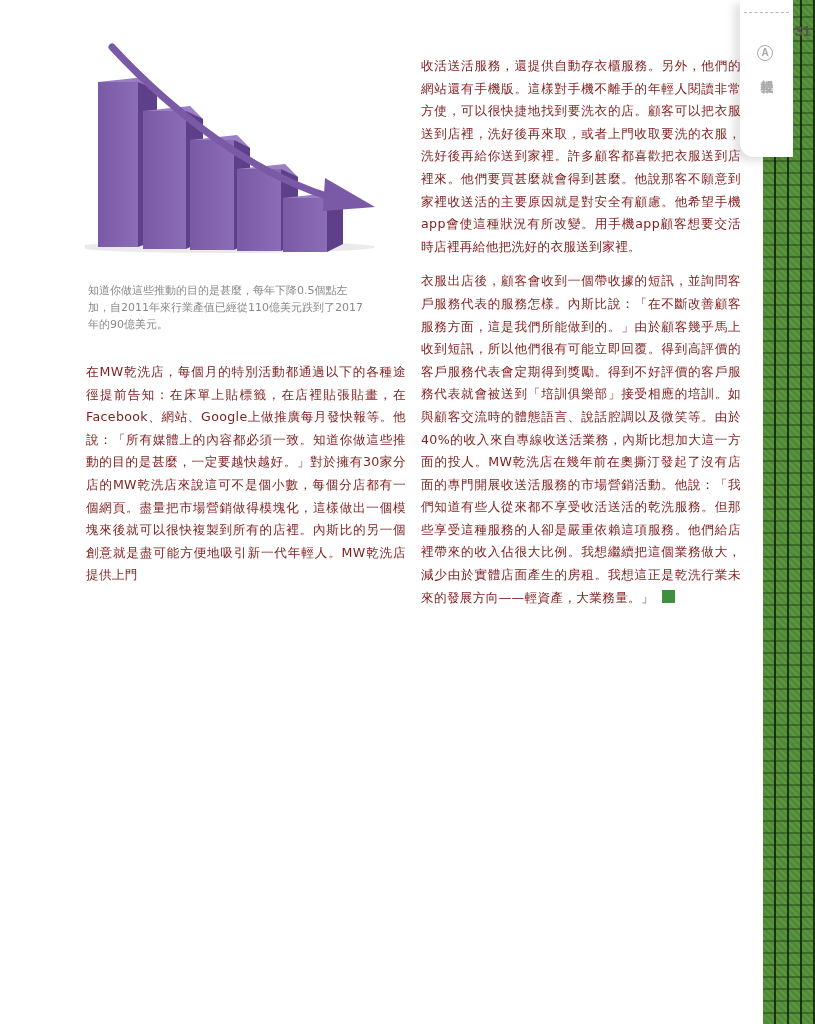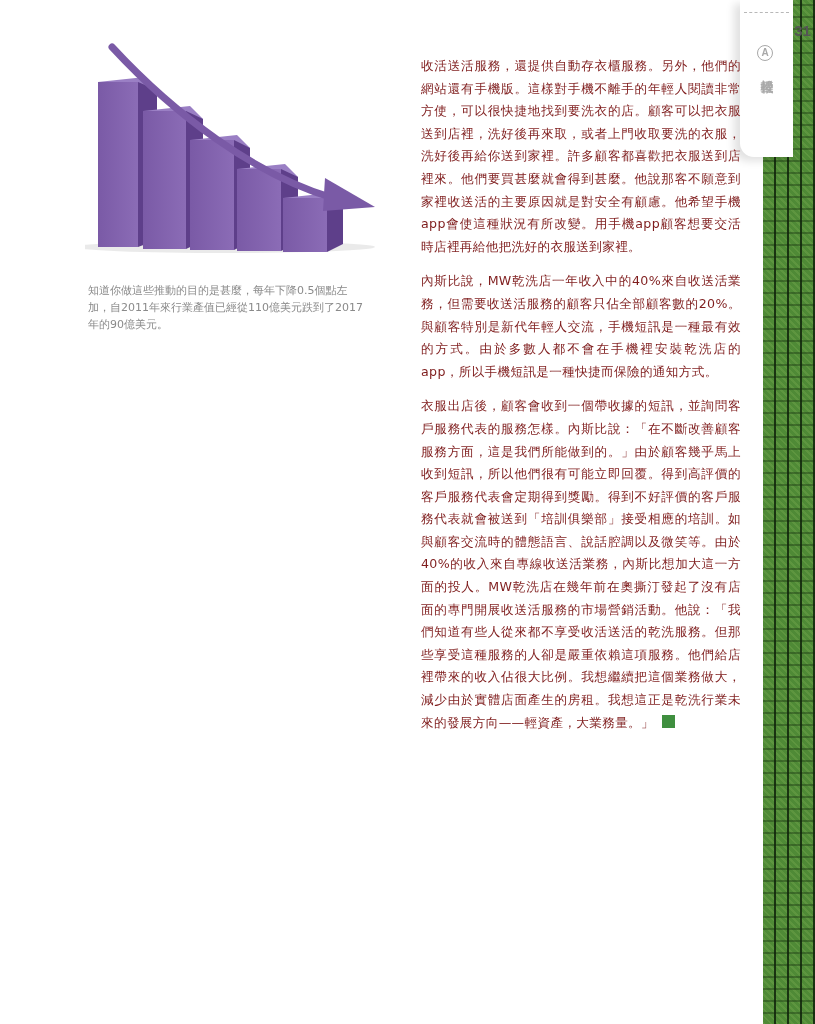--- a/index.html
+++ b/index.html
@@ -124,19 +124,19 @@
     </g>
 
     <path d="M27,12 C90,80 170,140 248,163" stroke="#7a5aa6" stroke-width="7" fill="none" stroke-linecap="round"></path>
     <polygon points="240,143 290,172 238,176" fill="#7a5aa6"></polygon>
   </svg>
 </div>
 
 <div class="caption">知道你做這些推動的目的是甚麼，每年下降0.5個點左加，自2011年來行業產值已經從110億美元跌到了2017年的90億美元。</div>
 
 <div class="col col-left">
+  <p>在MW乾洗店，每個月的特別活動都通過以下的各種途徑提前告知：在床單上貼標籤，在店裡貼張貼畫，在Facebook、網站、Google上做推廣每月發快報等。他說：「所有媒體上的內容都必須一致。知道你做這些推動的目的是甚麼，一定要越快越好。」對於擁有30家分店的MW乾洗店來說這可不是個小數，每個分店都有一個網頁。盡量把市場營銷做得模塊化，這樣做出一個模塊來後就可以很快複製到所有的店裡。內斯比的另一個創意就是盡可能方便地吸引新一代年輕人。MW乾洗店提供上門</p>
 </div>
 
 <div class="col col-right">
   <p>收活送活服務，還提供自動存衣櫃服務。另外，他們的網站還有手機版。這樣對手機不離手的年輕人閱讀非常方使，可以很快捷地找到要洗衣的店。顧客可以把衣服送到店裡，洗好後再來取，或者上門收取要洗的衣服，洗好後再給你送到家裡。許多顧客都喜歡把衣服送到店裡來。他們要買甚麼就會得到甚麼。他說那客不願意到家裡收送活的主要原因就是對安全有顧慮。他希望手機app會使這種狀況有所改變。用手機app顧客想要交活時店裡再給他把洗好的衣服送到家裡。</p>
-  <p>內斯比說，MW乾洗店一年收入中的40%來自收送活業務，但需要收送活服務的顧客只佔全部顧客數的20%。與顧客特別是新代年輕人交流，手機短訊是一種最有效的方式。由於多數人都不會在手機裡安裝乾洗店的app，所以手機短訊是一種快捷而保險的通知方式。</p>
   <p><span>衣服出店後，顧客會收到一個帶收據的短訊，並詢問客戶服務代表的服務怎樣。內斯比說：「在不斷改善顧客服務方面，這是我們所能做到的。」由於顧客幾乎馬上收到短訊，所以他們很有可能立即回覆。得到高評價的客戶服務代表會定期得到獎勵。得到不好評價的客戶服務代表就會被送到「培訓俱樂部」接受相應的培訓。如與顧客交流時的體態語言、說話腔調以及微笑等。由於40%的收入來自專線收送活業務，內斯比想加大這一方面的投人。MW乾洗店在幾年前在奧撕汀發起了沒有店面的專門開展收送活服務的市場營銷活動。他說：「我們知道有些人從來都不享受收活送活的乾洗服務。但那些享受這種服務的人卻是嚴重依賴這項服務。他們給店裡帶來的收入佔很大比例。我想繼續把這個業務做大，減少由於實體店面產生的房租。我想這正是乾洗行業未來的發展方向——輕資產，大業務量。」</span><span class="end-mark"></span></p>
 </div>
 
 </body></html>

